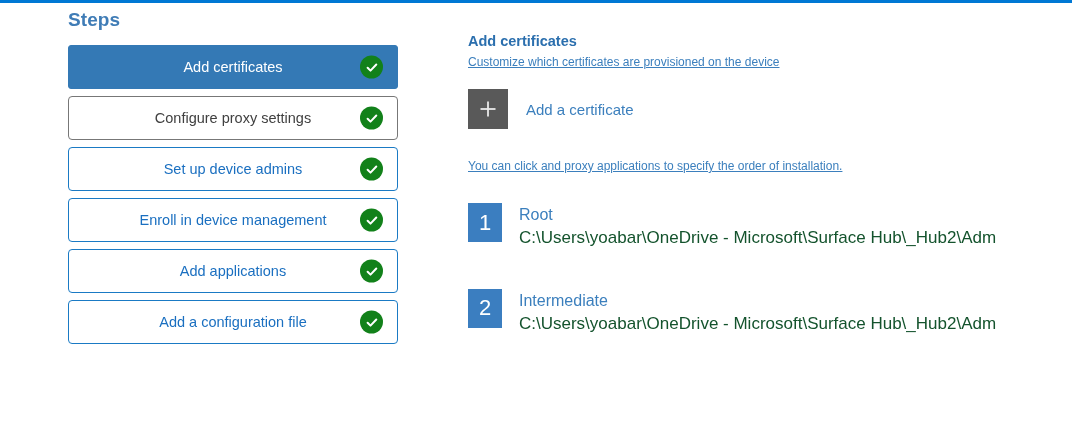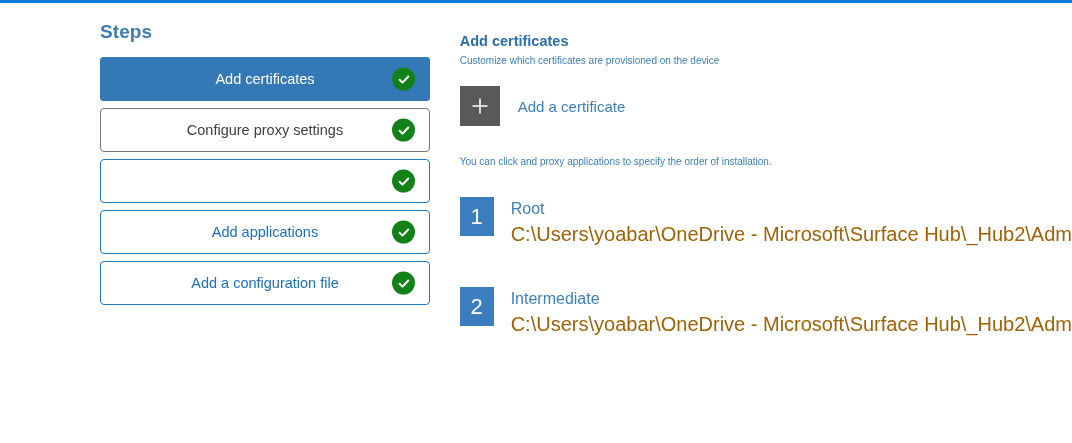--- a/index.html
+++ b/index.html
@@ -30,23 +30,22 @@
     top: 3px; left: 0;
     width: 1072px;
     height: 440px;
     display: flex;
     align-items: flex-start;
   }
 
   
   .steps-pane {
     width: 460px;
-    padding: 18px 0 0 68px;
+    padding: 6px 0 0 68px;
     box-sizing: border-box;
-    margin-left: 32px;
   }
   .steps-title {
     color: #3f7cb6;
     font-size: 19px;
     font-weight: bold;
     margin: 0 0 14px 0;
     letter-spacing: 0.1px;
   }
   .steps-list {
     width: 330px;
@@ -106,22 +105,23 @@
     box-sizing: border-box;
   }
   .sec-heading {
     color: #2b6fae;
     font-size: 14.5px;
     font-weight: bold;
     margin: 0 0 6px 0;
   }
   .sec-sub {
     color: #3b7fbd;
-    font-size: 10px;
+    font-size: 12px;
     margin: 0;
+    text-decoration: underline;
   }
 
   .add-cert-row {
     display: flex;
     align-items: center;
     margin-top: 20px;
   }
   .plus-tile {
     width: 40px;
     height: 40px;
@@ -163,22 +163,22 @@
   .order-text {
     margin-left: 17px;
     line-height: 1.45;
   }
   .order-name {
     color: #3b7fbd;
     font-size: 16px;
     display: block;
   }
   .order-path {
-    color: #a16207;
-    font-size: 20px;
+    color: #14532d;
+    font-size: 17px;
     display: block;
     white-space: nowrap;
   }
 </style>
 </head>
 <body>
 
 <div class="top-accent"></div>
 
 <div class="page">
@@ -197,20 +197,29 @@
         </div>
         <div class="step-item tone-gray">
           <span class="step-label">Configure proxy settings</span>
           <span class="step-check">
             <svg width="14" height="14" viewBox="0 0 14 14" aria-hidden="true">
               <path d="M2.6 7.2 L5.5 10.1 L11.3 4.0" stroke="#ffffff" stroke-width="2" fill="none" stroke-linecap="round" stroke-linejoin="round"></path>
             </svg>
           </span>
         </div>
         <div class="step-item tone-blue">
+          <span class="step-label">Set up device admins</span>
+          <span class="step-check">
+            <svg width="14" height="14" viewBox="0 0 14 14" aria-hidden="true">
+              <path d="M2.6 7.2 L5.5 10.1 L11.3 4.0" stroke="#ffffff" stroke-width="2" fill="none" stroke-linecap="round" stroke-linejoin="round"></path>
+            </svg>
+          </span>
+        </div>
+        <div class="step-item tone-blue">
+          <span class="step-label">Enroll in device management</span>
           <span class="step-check">
             <svg width="14" height="14" viewBox="0 0 14 14" aria-hidden="true">
               <path d="M2.6 7.2 L5.5 10.1 L11.3 4.0" stroke="#ffffff" stroke-width="2" fill="none" stroke-linecap="round" stroke-linejoin="round"></path>
             </svg>
           </span>
         </div>
         <div class="step-item tone-blue">
           <span class="step-label">Add applications</span>
           <span class="step-check">
             <svg width="14" height="14" viewBox="0 0 14 14" aria-hidden="true">

